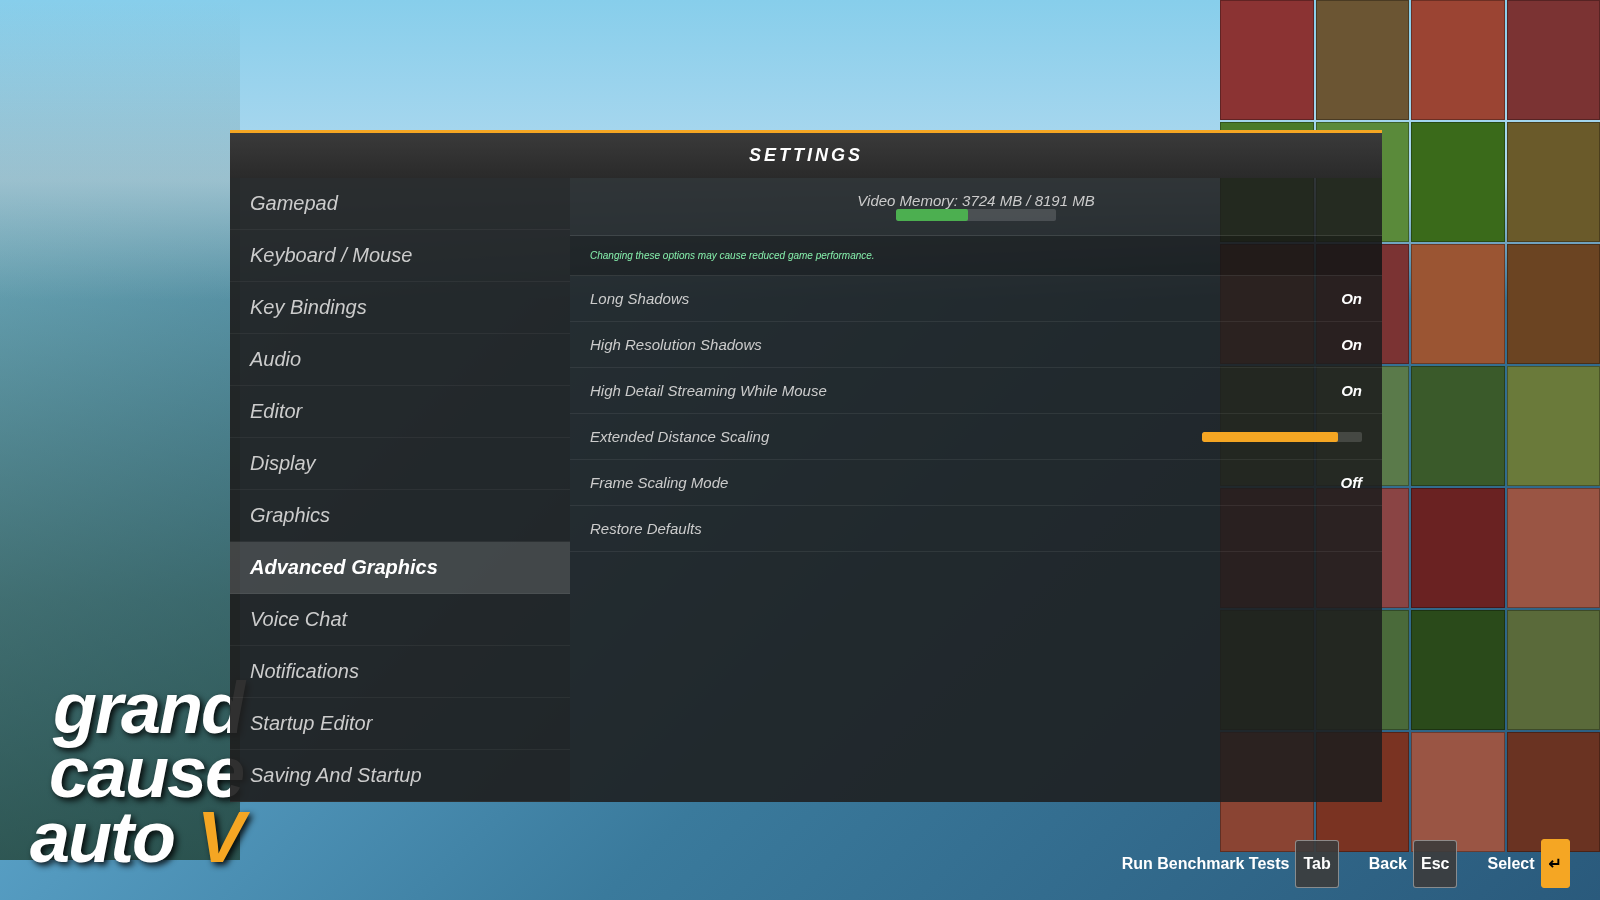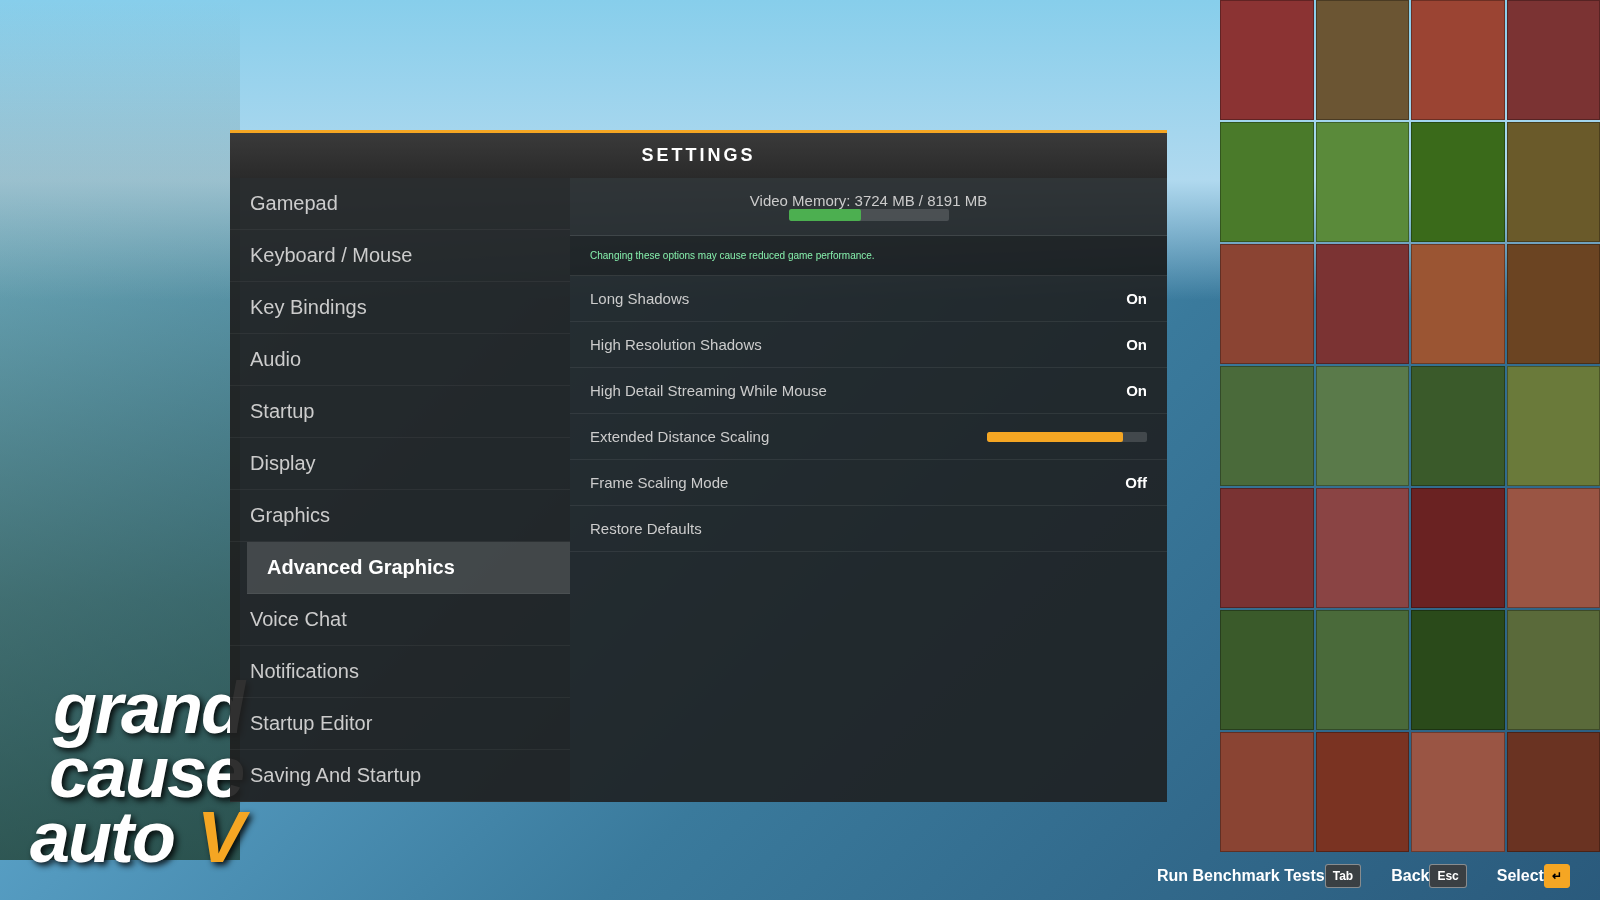--- a/index.html
+++ b/index.html
@@ -48,22 +48,23 @@
       font-style: italic;
       font-weight: 900;
       margin-left: 5px;
     }
 
     
     .settings-panel {
       position: absolute;
       top: 130px;
       left: 230px;
-      width: 937px;
+      width: 1152px;
       z-index: 20;
+      font-style: italic;
     }
 
     .settings-header {
       background: linear-gradient(180deg, #3a3a3a 0%, #2a2a2a 100%);
       border-top: 3px solid #f5a623;
       text-align: center;
       padding: 12px 0;
       color: white;
       font-size: 18px;
       letter-spacing: 3px;
@@ -87,21 +88,20 @@
       color: #cccccc;
       font-size: 20px;
       cursor: pointer;
       border-bottom: 1px solid rgba(255,255,255,0.05);
     }
 
     .nav-item.active {
       background: rgba(255,255,255,0.15);
       color: white;
       font-weight: bold;
-      margin-left: 17px;
     }
 
     
     .content-panel {
       flex: 1;
       background: rgba(30, 30, 30, 0.88);
       padding: 0;
     }
 
     .video-memory-bar {
@@ -198,31 +198,32 @@
       display: flex;
       justify-content: flex-end;
       align-items: center;
       padding: 12px 30px;
       gap: 30px;
     }
 
     .bottom-btn {
       display: flex;
       align-items: center;
+      gap: 6px;
       color: white;
       font-size: 16px;
       font-weight: bold;
     }
 
     .key-badge {
       background: rgba(60,60,60,0.9);
       border: 1px solid rgba(255,255,255,0.4);
       color: white;
-      font-size: 12px;
-      padding: 4px 7px;
+      font-size: 16px;
+      padding: 14px 7px;
       border-radius: 3px;
       font-weight: bold;
       text-align: center;
     }
 
     .key-badge.orange {
       background: #f5a623;
       border-color: #f5a623;
       color: #000;
     }
@@ -344,21 +345,21 @@
   <div class="settings-header">
     <span>SETTINGS</span>
   </div>
   <div class="settings-body">
 
     <div class="nav-menu">
       <div class="nav-item">Gamepad</div>
       <div class="nav-item">Keyboard / Mouse</div>
       <div class="nav-item">Key Bindings</div>
       <div class="nav-item">Audio</div>
-      <div class="nav-item">Startup</div>
+      <div class="nav-item">Editor</div>
       <div class="nav-item">Display</div>
       <div class="nav-item">Graphics</div>
       <div class="nav-item active">Advanced Graphics</div>
       <div class="nav-item">Voice Chat</div>
       <div class="nav-item">Notifications</div>
       <div class="nav-item">Startup Editor</div>
       <div class="nav-item">Saving And Startup</div>
     </div>
 
     <div class="content-panel">

